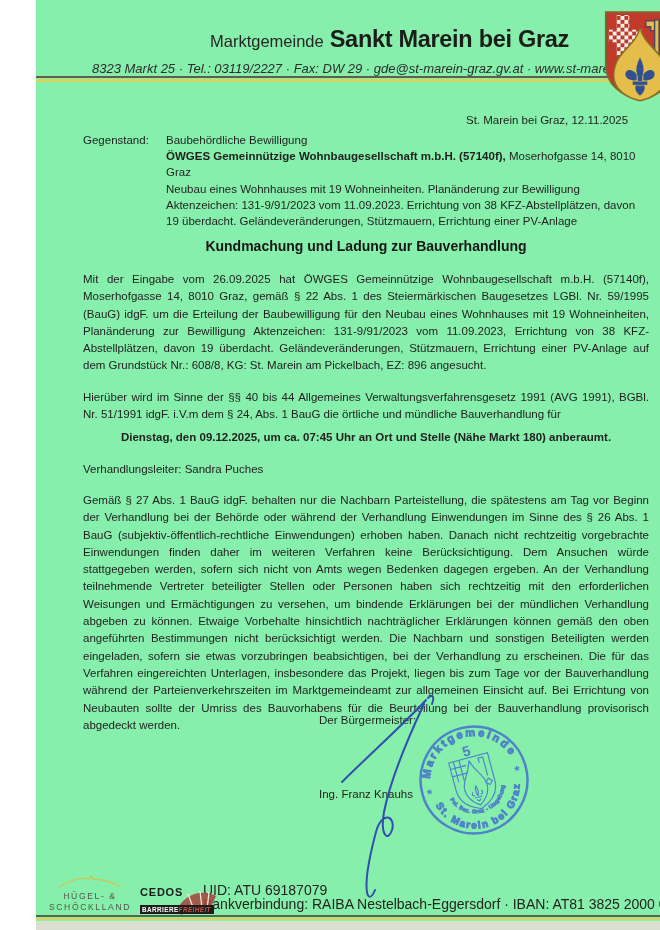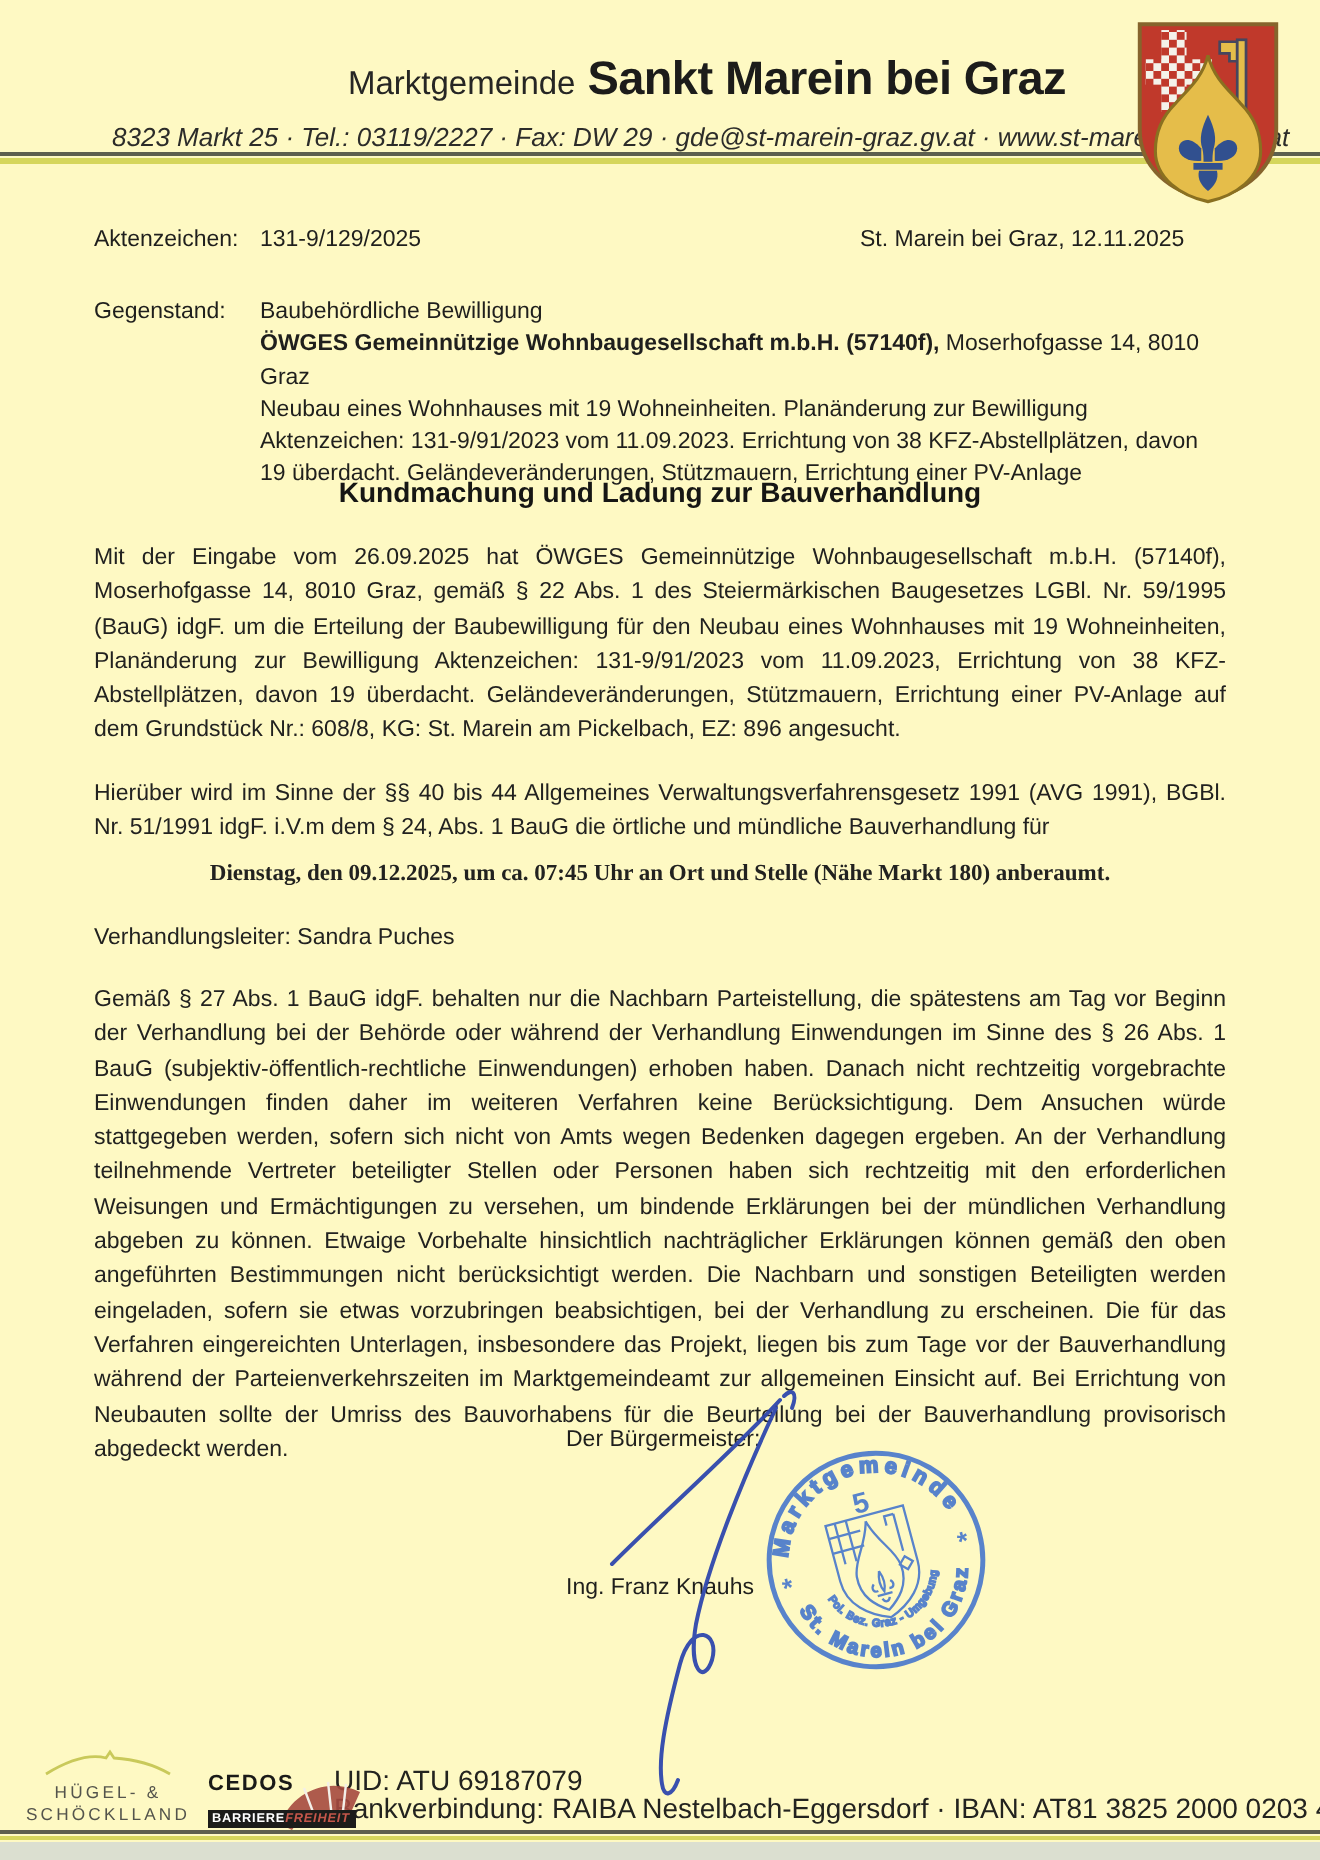--- a/index.html
+++ b/index.html
@@ -4,21 +4,21 @@
 <style>
   * { margin:0; padding:0; box-sizing:border-box; }
   html,body { width:660px; height:930px; }
   body {
     font-family:"Liberation Sans", sans-serif;
     background:#ffffff;
     color:#1f1f1d;
     position:relative;
     overflow:hidden;
   }
-  .page { position:absolute; inset:0; background:#fef9c3; }
+  .page { position:absolute; inset:0; background:#86efac;margin-left:36px; }
 
   
   .org-line  { position:absolute; left:174px; top:26px; white-space:nowrap; }
   .org-prefix{ font-size:16.5px; color:#262624; }
   .org-name  { font-size:23.5px; font-weight:bold; color:#1c1c1a; margin-left:6px; letter-spacing:-0.3px; }
   .org-address{ position:absolute; left:56px; top:61px; white-space:nowrap;
                 font-size:13px; color:#2c2c2a;font-style:italic; }
   .rule { position:absolute; left:0; width:660px; }
   .rule-dark-top   { top:76px;  height:2px;   background:#5d604e; }
   .rule-yellow-top { top:79px;  height:2.5px; background:#d5d65c; }
@@ -32,21 +32,21 @@
   .place-date { position:absolute; left:383px; top:0; white-space:nowrap; }
   .subject-row { margin-top:20px; }
   .b { font-weight:bold; }
 
   
   .doc-title { position:absolute; left:47px; top:238px; width:566px; text-align:center;
                font-size:14px; font-weight:bold; color:#161614; }
   .body-text { position:absolute; left:47px; top:271px; width:566px;
                font-size:11.5px; line-height:17.3px; text-align:justify; color:#222220; }
   .para2 { margin-top:14px; }
-  .appointment { margin-top:6px; text-align:center; font-weight:bold;font-family:Liberation Serif, serif; }
+  .appointment { margin-top:6px; text-align:center; font-weight:bold; }
   .negotiator { margin-top:14px; text-align:left; }
   .para3 { margin-top:14px; }
 
   
   .mayor-role { position:absolute; left:283px; top:714px; font-size:11.5px; z-index:2; }
   .mayor-name { position:absolute; left:283px; top:788px; font-size:11.5px; z-index:2; }
   .stamp { position:absolute; left:376px; top:718px; width:124px; height:124px; z-index:4; opacity:.92; }
   .stamp * { stroke:#4a79cc; }
   .stamp text { stroke:none; fill:#4a79cc; font-family:"Liberation Sans", sans-serif; }
   .stamp-top { font-size:11.5px; font-weight:bold; letter-spacing:2.6px; }
@@ -104,24 +104,20 @@
     <g transform="translate(40,70) scale(1.15)" fill="#31508f">
       <path d="M0,-17 C3,-11 4,-6 2.5,-2 C2,.5 2,2 2,4 L-2,4 C-2,2 -2,.5 -2.5,-2 C-4,-6 -3,-11 0,-17 Z"></path>
       <path d="M-3,-2 C-8,-8 -13,-6 -13,-2 C-13,2 -8,4 -3,3.5 Z"></path>
       <path d="M3,-2 C8,-8 13,-6 13,-2 C13,2 8,4 3,3.5 Z"></path>
       <rect x="-6.5" y="4.5" width="13" height="3"></rect>
       <path d="M-4,8 C-5,12 -2.5,15 0,17 C2.5,15 5,12 4,8 Z"></path>
     </g>
   </svg>
 
   <div class="meta">
-    <div class="meta-row">
-      <div class="meta-label">Aktenzeichen:</div>
-      <div class="meta-value">131-9/129/2025</div>
-    </div>
     <div class="place-date">St. Marein bei Graz, 12.11.2025</div>
     <div class="meta-row subject-row">
       <div class="meta-label">Gegenstand:</div>
       <div class="meta-value">
         <div>Baubehördliche Bewilligung</div>
         <div><span class="b">ÖWGES Gemeinnützige Wohnbaugesellschaft m.b.H. (57140f),</span><span> Moserhofgasse 14, 8010 Graz</span></div>
         <div>Neubau eines Wohnhauses mit 19 Wohneinheiten. Planänderung zur Bewilligung</div>
         <div>Aktenzeichen: 131-9/91/2023 vom 11.09.2023. Errichtung von 38 KFZ-Abstellplätzen, davon 19 überdacht. Geländeveränderungen, Stützmauern, Errichtung einer PV-Anlage</div>
       </div>
     </div>

